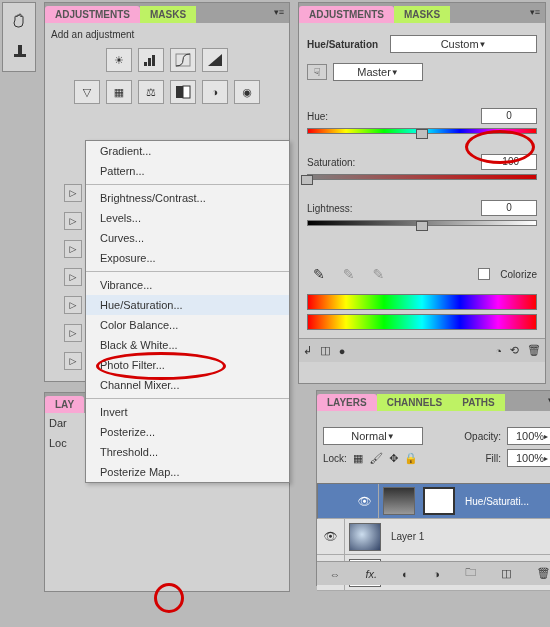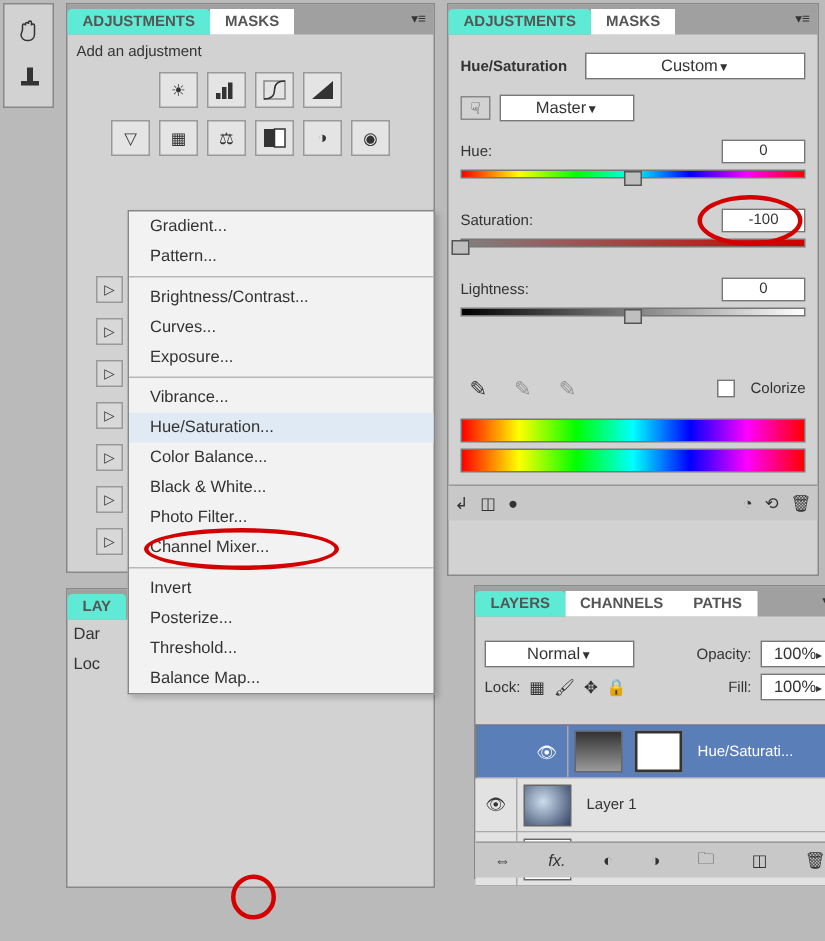--- a/index.html
+++ b/index.html
@@ -1,20 +1,20 @@
 <!DOCTYPE html>
 <html><head>
 <meta charset="utf-8">
 <style>
 *{box-sizing:border-box;margin:0;padding:0;font-family:Tahoma,Arial,sans-serif;font-size:11px;color:#333}
 body{background:#bababa;width:550px;height:627px;position:relative;overflow:hidden}
 .panel{position:absolute;background:#d2d2d2;border:1px solid #888}
 .tabs{display:flex;background:#a0a0a0;height:20px;align-items:flex-end}
-.tab{padding:3px 10px;background:#ffffff;font-size:10px;font-weight:bold;color:#555;cursor:pointer}
-.tab.active{background:#5eead4;border-top-left-radius:3px;border-top-right-radius:3px}
+.tab{padding:3px 10px;background:#bef264;font-size:10px;font-weight:bold;color:#555;cursor:pointer}
+.tab.active{background:#f9a8d4;border-top-left-radius:3px;border-top-right-radius:3px}
 .toolcol{position:absolute;left:2px;top:2px;width:34px;background:#d2d2d2;border:1px solid #888;padding:4px}
 .tbtn{width:26px;height:26px;display:flex;align-items:center;justify-content:center;margin-bottom:4px}
 .left-adj{left:44px;top:2px;width:246px;height:380px}
 .left-adj .body{padding:6px}
 .iconrow{display:flex;gap:6px;justify-content:center;margin:8px 0}
 .ibtn{width:26px;height:24px;background:#e4e4e4;border:1px solid #999;display:flex;align-items:center;justify-content:center}
 .flyout{position:absolute;left:85px;top:140px;width:205px;background:#f2f2f2;border:1px solid #888;box-shadow:2px 2px 4px rgba(0,0,0,.2);z-index:10}
 .flyout .mi{padding:4px 14px;cursor:default}
 .flyout .mi.hl{background:#e0eaf5;position:relative}
 .flyout .sep{border-top:1px solid #b8b8b8;margin:3px 0}
@@ -121,34 +121,35 @@
     <div class="eyecol">▷</div>
     <div class="eyecol">▷</div>
   <div class="eyecol">▷</div>
 </div>
 
 <div class="flyout" id="fly">
     <div class="mi">Gradient...</div>
     <div class="mi">Pattern...</div>
     <div class="sep"></div>
     <div class="mi">Brightness/Contrast...</div>
+    <div class="mi">Levels...</div>
     <div class="mi">Curves...</div>
     <div class="mi">Exposure...</div>
     <div class="sep"></div>
     <div class="mi">Vibrance...</div>
     <div class="mi hl">Hue/Saturation...</div>
     <div class="mi">Color Balance...</div>
     <div class="mi">Black &amp; White...</div>
     <div class="mi">Photo Filter...</div>
     <div class="mi">Channel Mixer...</div>
     <div class="sep"></div>
     <div class="mi">Invert</div>
     <div class="mi">Posterize...</div>
     <div class="mi">Threshold...</div>
-    <div class="mi">Balance Map...</div>
+    <div class="mi">Posterize Map...</div>
   </div>
 
 <div class="panel leftlayers">
   <div class="tabs">
       <div class="tab active">LAY</div>
     </div>
   <div class="peek">
       <span>Dar</span>
     </div>
   <div class="peek">
@@ -170,21 +171,21 @@
           <span class="arr">▼</span>
       </div>
     </div>
     <div class="row" style="margin-top:10px">
       <span style="width:20px;height:16px;border:1px solid #888;display:flex;align-items:center;justify-content:center">☟</span>
       <div class="sel" style="width:90px">
         <span>Master</span>
           <span class="arr">▼</span>
       </div>
     </div>
-    <div class="row" style="margin-top:12px">
+    <div class="row" style="margin-top:27px">
       <span class="lbl">Hue:</span>
       <div style="flex:1"></div>
       <div class="valbox">0</div>
     </div>
     <div class="slider">
         <div class="huetrack"></div>
         <div class="thumb" style="left:50%"></div>
       </div>
     <div class="row">
       <span class="lbl">Saturation:</span>

